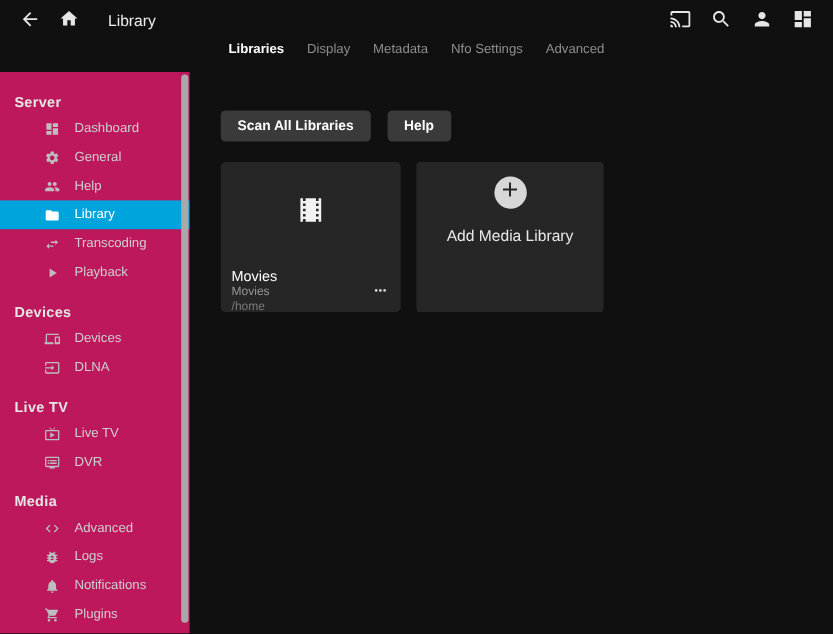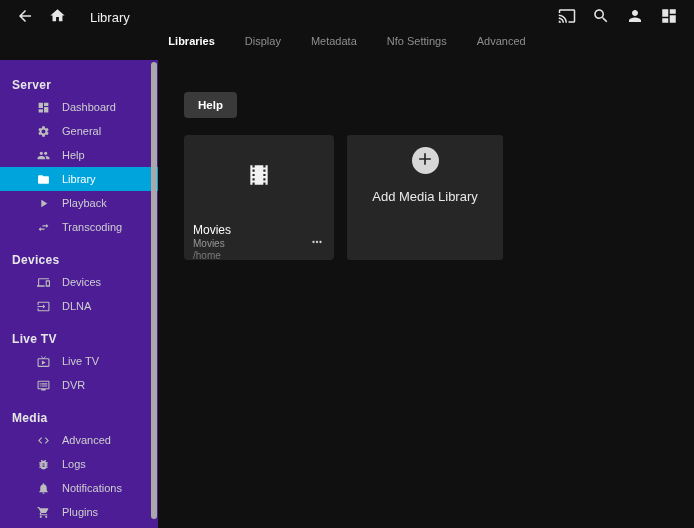--- a/index.html
+++ b/index.html
@@ -19,33 +19,33 @@
     background:none; border:none; color:#e6e6e6; cursor:pointer;
     display:flex; align-items:center; justify-content:center;
     width:26px; height:26px; padding:0;
   }
   .appbar-title { font-size:13px; color:#efefef; margin-left:14px; font-weight:400; }
   .appbar-left { display:flex; align-items:center; gap:6px; }
   .appbar-right { margin-left:auto; display:flex; align-items:center; gap:8px; }
   
   .tabs {
     height:26px; display:flex; justify-content:center; align-items:flex-start;
-    gap:26px; background:#101010;
+    gap:15px; background:#101010;
   }
   .tab {
     font-size:11px; color:#8e8e8e; cursor:pointer; line-height:14px;
     background:none; border:none; font-family:inherit; padding:0 2px;
   }
   .tab.active { color:#ffffff; font-weight:bold; }
   
   .content { display:flex; height:468px; }
   
   .sidebar {
     width:158px; position:relative; padding-top:4px;
-    overflow:hidden; flex-shrink:0; background:#4c1d95;
+    overflow:hidden; flex-shrink:0; background:#be185d;
   }
   .side-section-title {
     font-size:12px; font-weight:bold; color:#e6e6e6;
     padding-left:12px; line-height:14px; margin:14px 0 3px 0;
     letter-spacing:0.3px;
   }
   .side-section:first-child .side-section-title { margin-top:6px; }
   .side-item {
     height:24px; display:flex; align-items:center;
     padding-left:37px; cursor:pointer; color:#cfcfcf;
@@ -178,32 +178,32 @@
           <span class="icon">
             <svg width="13" height="13" viewBox="0 0 24 24" fill="currentColor" aria-hidden="true">
               <path d="M10 4H4c-1.1 0-1.99.9-1.99 2L2 18c0 1.1.9 2 2 2h16c1.1 0 2-.9 2-2V8c0-1.1-.9-2-2-2h-8l-2-2z"></path>
             </svg>
           </span>
           <span class="label">Library</span>
         </div>
         <div class="side-item">
           <span class="icon">
             <svg width="13" height="13" viewBox="0 0 24 24" fill="currentColor" aria-hidden="true">
+              <path d="M6.99 11L3 15l3.99 4v-3H14v-2H6.99v-3zM21 9l-3.99-4v3H10v2h7.01v3L21 9z"></path>
+            </svg>
+          </span>
+          <span class="label">Transcoding</span>
+        </div>
+        <div class="side-item">
+          <span class="icon">
+            <svg width="13" height="13" viewBox="0 0 24 24" fill="currentColor" aria-hidden="true">
               <path d="M8 5v14l11-7z"></path>
             </svg>
           </span>
           <span class="label">Playback</span>
-        </div>
-        <div class="side-item">
-          <span class="icon">
-            <svg width="13" height="13" viewBox="0 0 24 24" fill="currentColor" aria-hidden="true">
-              <path d="M6.99 11L3 15l3.99 4v-3H14v-2H6.99v-3zM21 9l-3.99-4v3H10v2h7.01v3L21 9z"></path>
-            </svg>
-          </span>
-          <span class="label">Transcoding</span>
         </div>
       </div>
       <div class="side-section">
         <div class="side-section-title">Devices</div>
         <div class="side-item">
           <span class="icon">
             <svg width="13" height="13" viewBox="0 0 24 24" fill="currentColor" aria-hidden="true">
               <path d="M4 6h18V4H4c-1.1 0-2 .9-2 2v11H0v3h14v-3H4V6zm19 2h-6c-.55 0-1 .45-1 1v10c0 .55.45 1 1 1h6c.55 0 1-.45 1-1V9c0-.55-.45-1-1-1zm-1 9h-4v-7h4v7z"></path>
             </svg>
           </span>
@@ -270,20 +270,21 @@
             </svg>
           </span>
           <span class="label">Plugins</span>
         </div>
         <div class="side-item"></div>
       </div>
     </div>
 
   <div class="main">
     <div class="btn-row">
+      <button class="raised-btn">Scan All Libraries</button>
       <button class="raised-btn">Help</button>
     </div>
 
     <div class="cards-row" id="cards-row">
 
       <div class="lib-card">
           <div class="card-art">
             <svg width="26" height="26" viewBox="0 0 24 24" fill="currentColor" aria-hidden="true">
               <path d="M18 3v2h-2V3H8v2H6V3H4v18h2v-2h2v2h8v-2h2v2h2V3h-2zM8 17H6v-2h2v2zm0-4H6v-2h2v2zm0-4H6V7h2v2zm10 8h-2v-2h2v2zm0-4h-2v-2h2v2zm0-4h-2V7h2v2z"></path>
             </svg>

